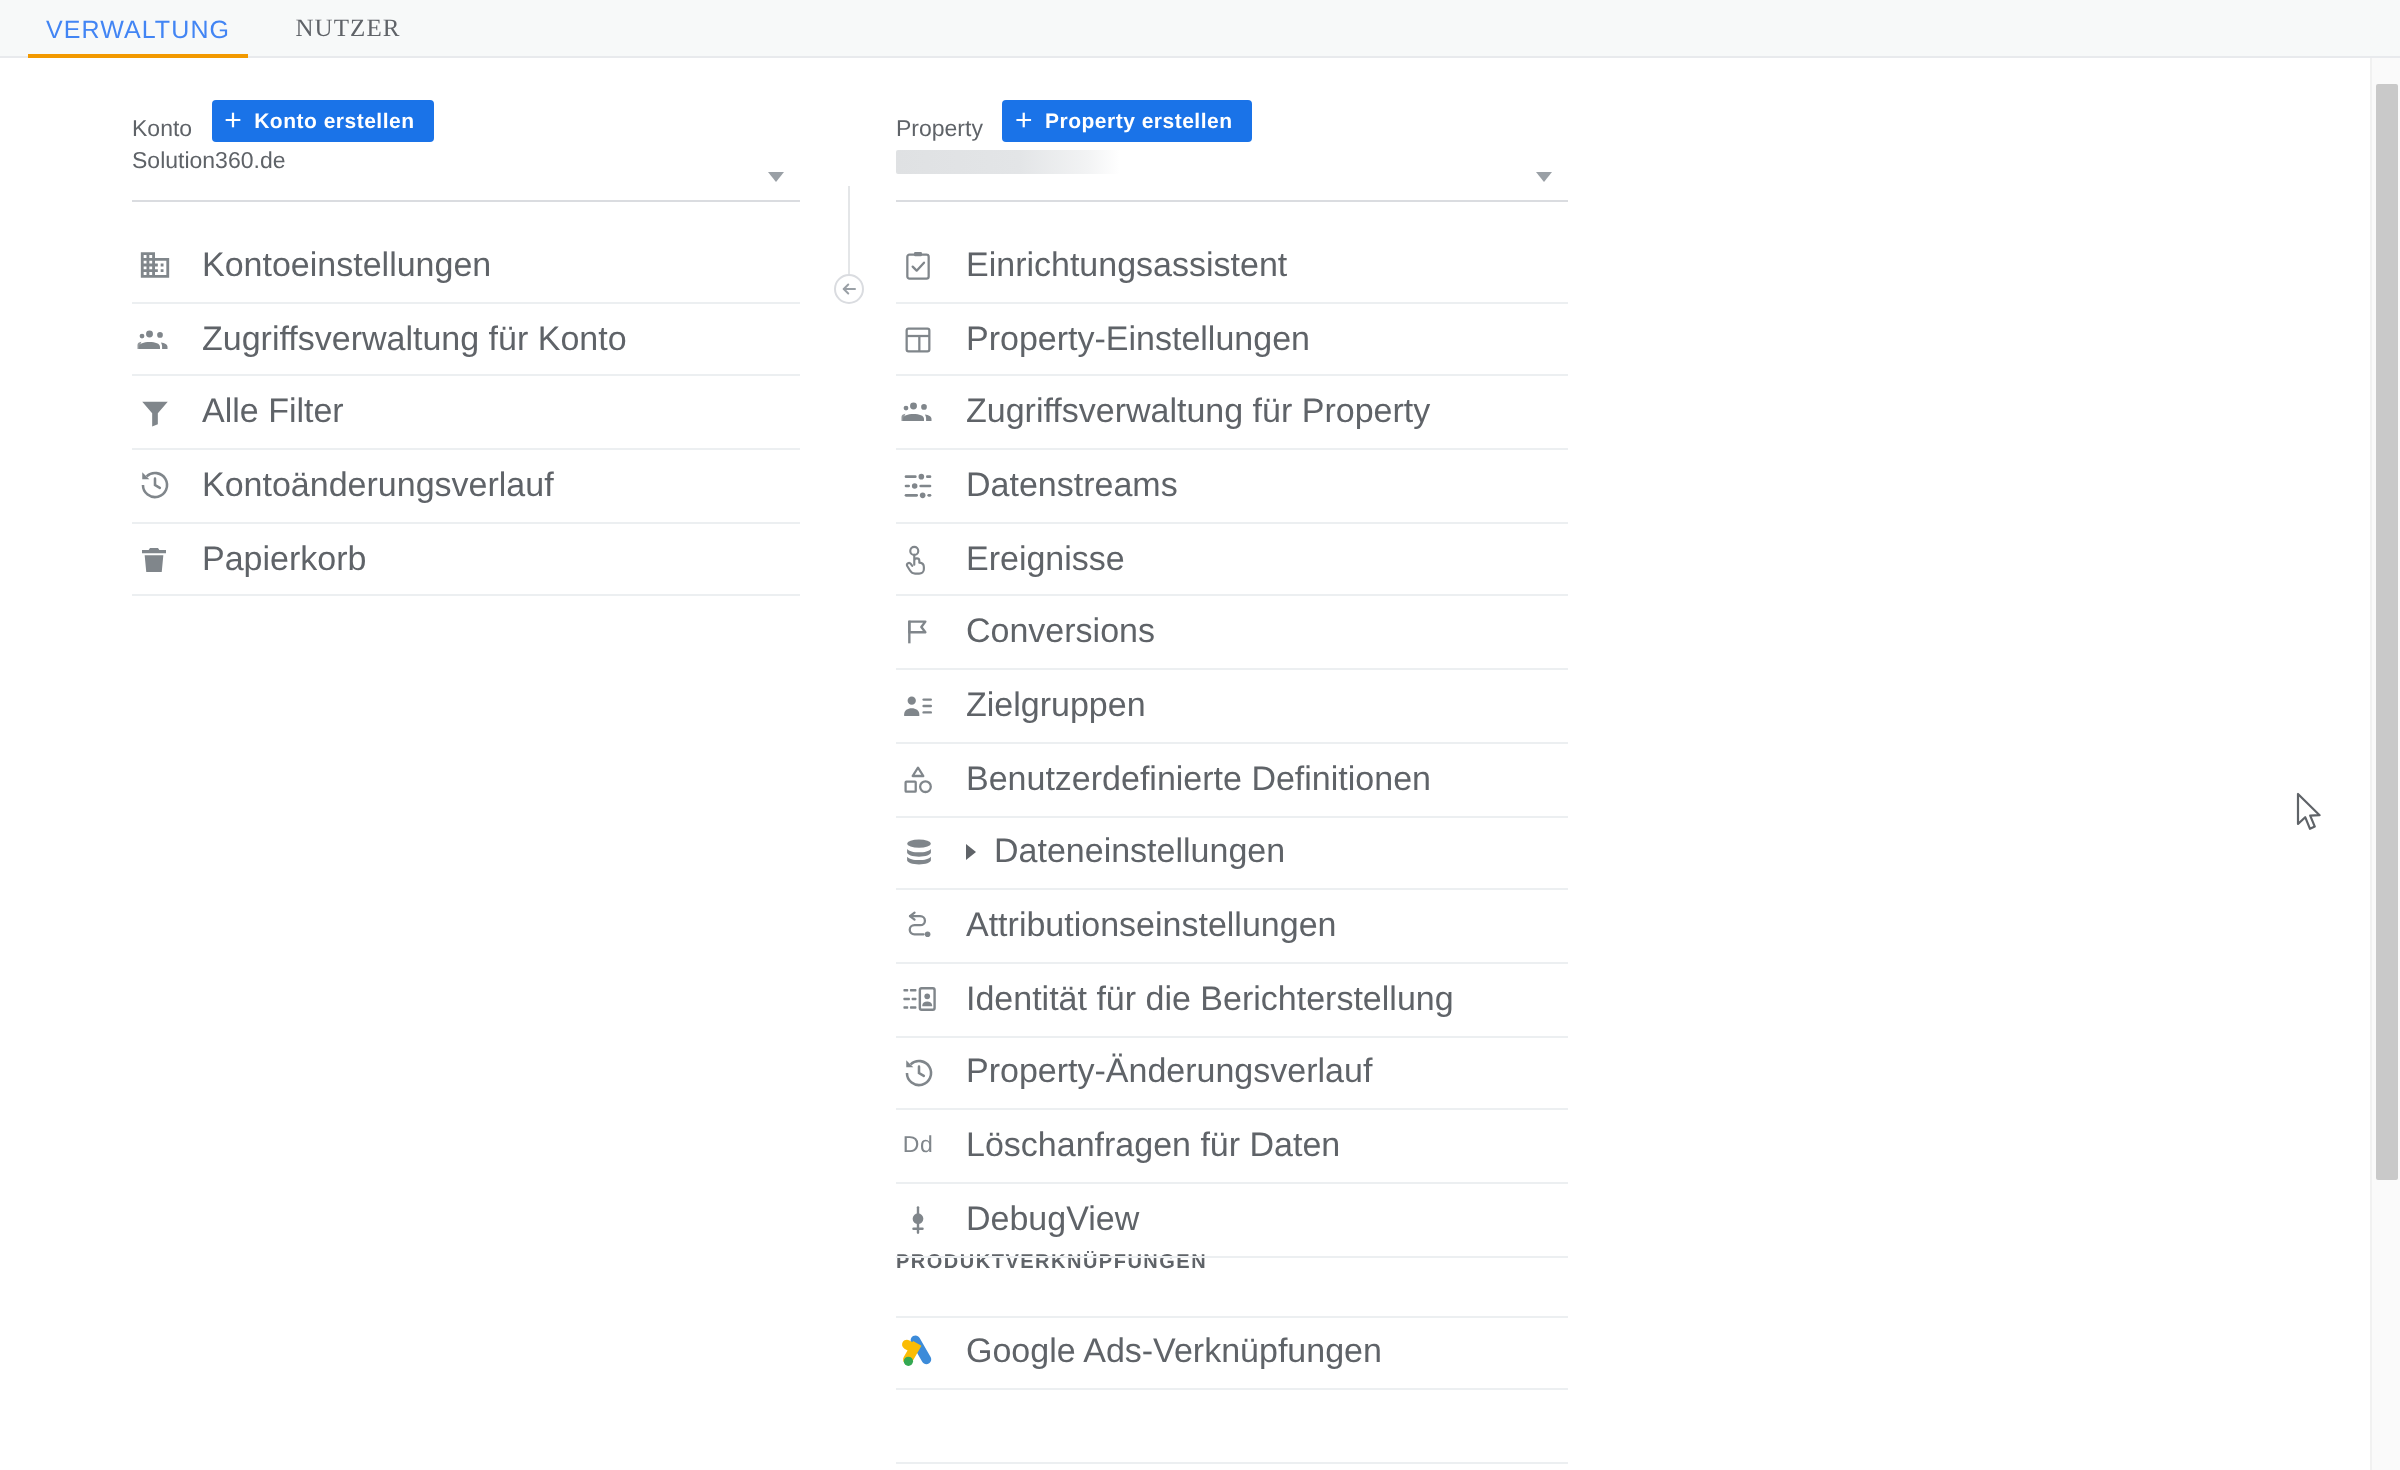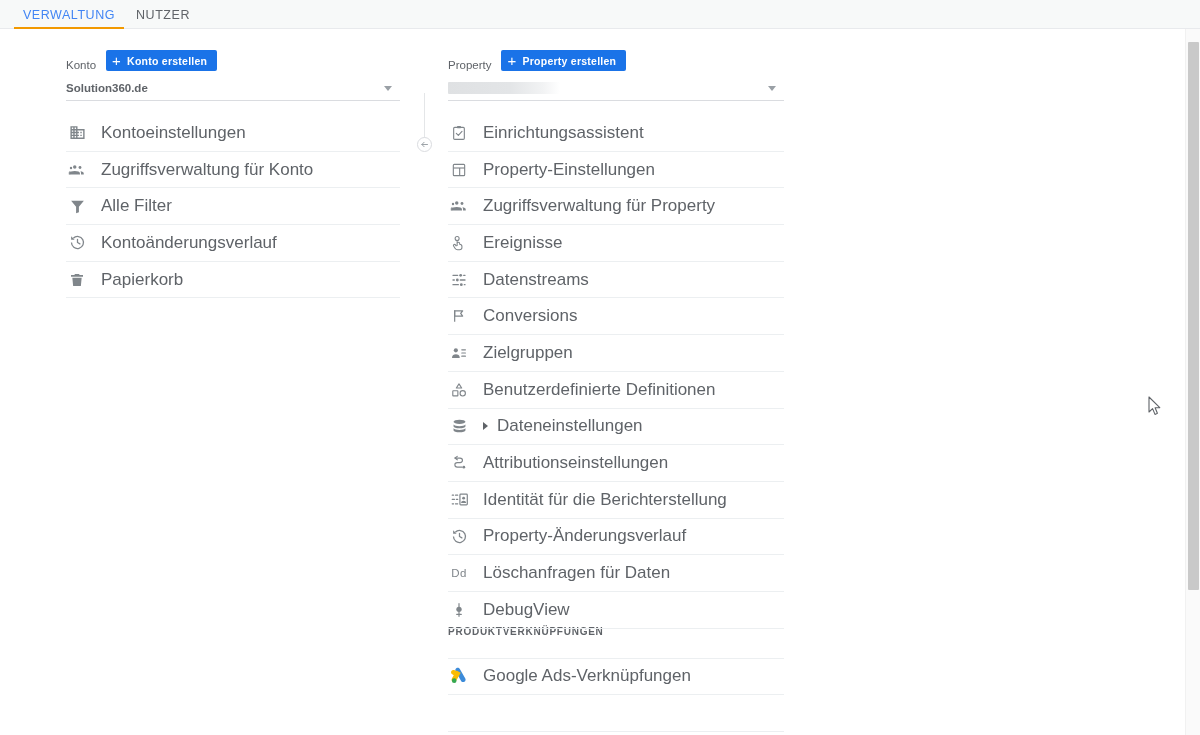--- a/index.html
+++ b/index.html
@@ -25,21 +25,21 @@
     font-size: 12.5px; letter-spacing: .55px;
     color: #5f6368; cursor: pointer;
     padding: 12px 10px;
   }
   .tab.active { color: #4285f4; font-weight: 400; }
   .tab-underline {
     position: absolute; bottom: 0; left: 0; right: 0;
     height: 2.5px; background: #f29900;
   }
   #tab-verwaltung { left: 14px; width: 110px; }
-  #tab-nutzer     { left: 131px; width: 64px; }
+  #tab-nutzer     { left: 142px; width: 64px; font-family: Liberation Serif, serif; }
 
   
   .page {
     position: absolute; top: 29px; left: 0;
     width: 1200px; height: 706px;
     background: #ffffff;
   }
 
   
   .column { position: absolute; top: 0; }
@@ -69,23 +69,22 @@
     font-size: 15px; font-weight: normal;
     line-height: 1; margin-right: 6px; margin-top: -1px;
   }
 
   
   .select-row {
     position: relative;
     height: 26px;
     margin-top: 4px;
     border-bottom: 1px solid #dadce0;
-    display: flex; align-items: center;
+    display: flex; 
     cursor: pointer;
-    font-weight: bold;
   }
   .select-value {
     font-size: 11.5px; color: #5f6368;
     white-space: nowrap; overflow: hidden;
   }
   .select-value.redacted {
     display: block;
     width: 112px; height: 12px;
     background: linear-gradient(to right,
       #dfe1e3 0%, #e3e5e7 55%, #f2f3f4 85%, #ffffff 100%);
@@ -317,30 +316,20 @@
           <svg width="18" height="18" viewBox="0 0 24 24" fill="currentColor">
             <circle cx="9" cy="8" r="2.3"></circle>
               <circle cx="16" cy="8.6" r="1.9"></circle>
               <circle cx="4" cy="9.4" r="1.6"></circle>
             <path d="M2 16.5c0-2.2 3.2-3.2 7-3.2s7 1 7 3.2V18H2v-1.5z"></path>
             <path d="M16.6 13.6c2.6.3 4.4 1.3 4.4 2.9V18h-3.6v-1.5c0-1.1-.3-2-.8-2.9z"></path>
             <path d="M1 15.3C1 14.1 2 13.5 3.6 13.2c-.4.7-.6 1.4-.6 2.3V18H1v-2.7z" opacity=".85"></path>
           </svg>
         </span>
         <span class="menu-text">Zugriffsverwaltung für Property</span>
-      </div>
-
-      <div class="menu-item">
-        <span class="menu-icon">
-          <svg width="16" height="16" viewBox="0 0 24 24" fill="none" stroke="currentColor" stroke-width="1.6">
-            <circle cx="9.2" cy="5.2" r="3"></circle>
-            <path d="M9.2 8.2v7.4M9.2 12.6c0-1 .9-1.8 1.9-1.8s1.9.8 1.9 1.8v1.4c1.8.1 3.4 1.3 3.4 3.3v1.6c0 2-1.6 3.3-3.6 3.3h-3c-1.8 0-3-1-3.8-2.3l-2.1-3.4c-.5-.8-.2-1.7.6-2.1.7-.4 1.6-.2 2.1.5l1.1 1.5" stroke-linecap="round" stroke-linejoin="round"></path>
-          </svg>
-        </span>
-        <span class="menu-text">Ereignisse</span>
       </div>
 
       <div class="menu-item">
         <span class="menu-icon">
           <svg width="16" height="16" viewBox="0 0 24 24" fill="currentColor">
             <rect x="2" y="4" width="9" height="2" rx="1"></rect>
               <circle cx="14.5" cy="5" r="2.1"></circle>
               <rect x="18" y="4" width="4" height="2" rx="1"></rect>
             <rect x="2" y="11" width="4" height="2" rx="1"></rect>
               <circle cx="9.5" cy="12" r="2.1"></circle>
@@ -348,20 +337,30 @@
             <rect x="2" y="18" width="10" height="2" rx="1"></rect>
               <circle cx="15.5" cy="19" r="2.1"></circle>
               <rect x="19" y="18" width="3" height="2" rx="1"></rect>
           </svg>
         </span>
         <span class="menu-text">Datenstreams</span>
       </div>
 
       <div class="menu-item">
         <span class="menu-icon">
+          <svg width="16" height="16" viewBox="0 0 24 24" fill="none" stroke="currentColor" stroke-width="1.6">
+            <circle cx="9.2" cy="5.2" r="3"></circle>
+            <path d="M9.2 8.2v7.4M9.2 12.6c0-1 .9-1.8 1.9-1.8s1.9.8 1.9 1.8v1.4c1.8.1 3.4 1.3 3.4 3.3v1.6c0 2-1.6 3.3-3.6 3.3h-3c-1.8 0-3-1-3.8-2.3l-2.1-3.4c-.5-.8-.2-1.7.6-2.1.7-.4 1.6-.2 2.1.5l1.1 1.5" stroke-linecap="round" stroke-linejoin="round"></path>
+          </svg>
+        </span>
+        <span class="menu-text">Ereignisse</span>
+      </div>
+
+      <div class="menu-item">
+        <span class="menu-icon">
           <svg width="16" height="16" viewBox="0 0 24 24" fill="none" stroke="currentColor" stroke-width="1.8" stroke-linejoin="round">
             <path d="M5.5 3.5v17"></path>
             <path d="M5.5 4.2h12l-3 4 3 4h-12z" stroke-linecap="round"></path>
           </svg>
         </span>
         <span class="menu-text">Conversions</span>
       </div>
 
       <div class="menu-item">
         <span class="menu-icon">

